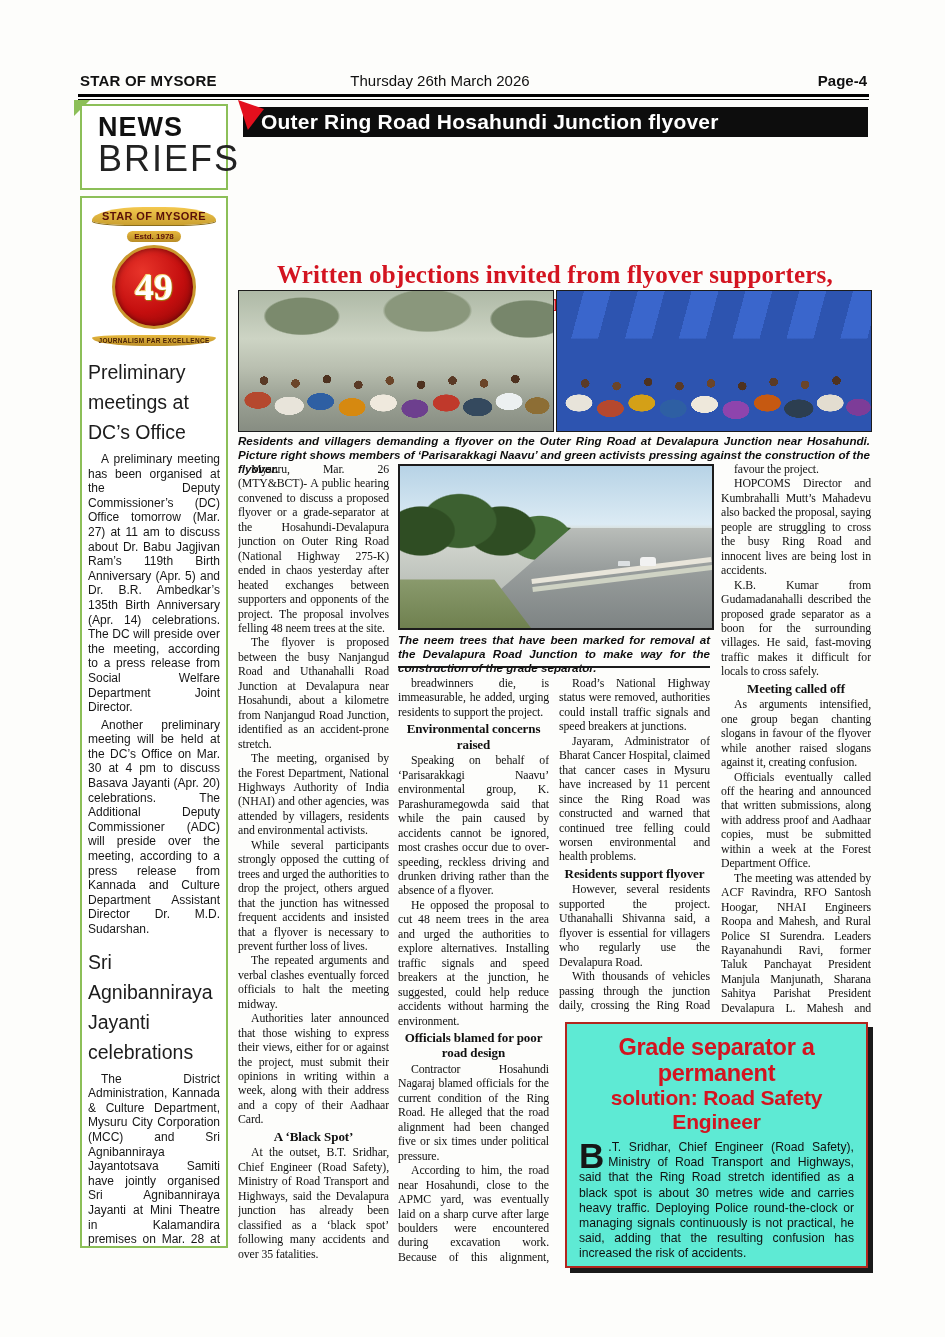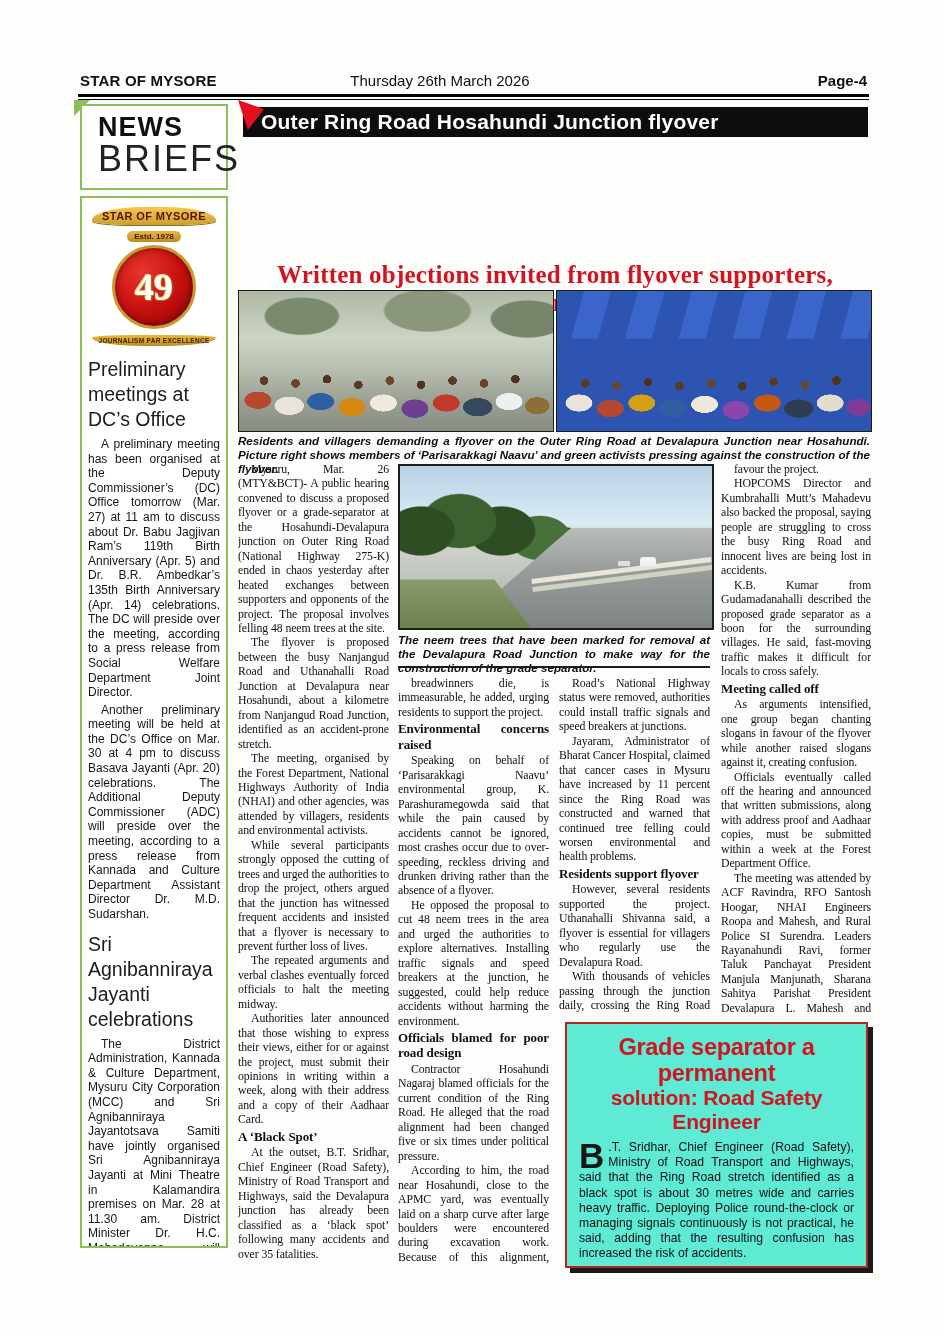--- a/index.html
+++ b/index.html
@@ -44,21 +44,21 @@
     font-family:"Liberation Serif",serif;font-size:38px;font-weight:800;color:#fff;
     text-shadow:0 0 2px #f3c94d,1px 1px 0 #8a5b00,-1px -1px 0 #f7de8c;
   }
   .logo-motto{
     display:inline-block;background:linear-gradient(#e7b83e,#b98d27);
     color:#4a2206;font-weight:700;font-size:6.5px;padding:2px 6px;margin-top:3px;
     border-radius:40% 40% 50% 50%/30% 30% 90% 90%;letter-spacing:.3px;
   }
   .sidebar-flow{font-size:12px;line-height:14.6px;text-align:justify;color:#161616;}
   .sidebar-flow .flow-h{
-    font-size:19.5px;line-height:25px;font-weight:400;color:#1c1c1c;
+    font-size:19.5px;line-height:30px;font-weight:400;color:#1c1c1c;
     text-align:left;text-indent:0;margin:10px 0 5px;
   }
   .sidebar-flow .flow-p{text-indent:13px;margin:0 0 3px;}
 
   
   .kicker{
     background:#0d0d0d;color:#fff;font-weight:700;font-size:21px;
     display:flex;align-items:center;padding-left:18px;letter-spacing:.2px;
   }
   .redflag{
@@ -73,21 +73,21 @@
     color:#d31420;text-align:center;letter-spacing:.2px;
   }
   .photo{border:1.5px solid #1c1c1c;overflow:hidden;background:#b9c2b4;}
   .caption{
     font-size:11.6px;line-height:14px;font-weight:700;font-style:italic;
     text-align:justify;color:#0e0e0e;
   }
   .cap-rule{height:2px;background:#1c1c1c;}
   .col{font-size:11.8px;line-height:14.45px;text-align:justify;color:#101010;letter-spacing:-.1px;overflow:hidden;font-family:Liberation Serif, serif;}
   .col .flow-p{text-indent:13px;margin:0;}
-  .col .flow-sub{font-weight:700;font-size:13px;line-height:15.5px;text-indent:0;margin:2px 0 1px;}
+  .col .flow-sub{font-weight:700;font-size:13px;line-height:15.5px;text-align:center;text-indent:0;margin:2px 0 1px;}
 
   
   .scene-crowd-left{
     width:100%;height:100%;
     background:
       radial-gradient(22px 14px at 6% 78%,#b5482e 0 60%,transparent 62%),
       radial-gradient(24px 15px at 16% 82%,#e8e4da 0 60%,transparent 62%),
       radial-gradient(22px 14px at 26% 79%,#2e5fa3 0 60%,transparent 62%),
       radial-gradient(22px 15px at 36% 83%,#d68910 0 60%,transparent 62%),
       radial-gradient(22px 14px at 46% 80%,#efe9dd 0 60%,transparent 62%),

